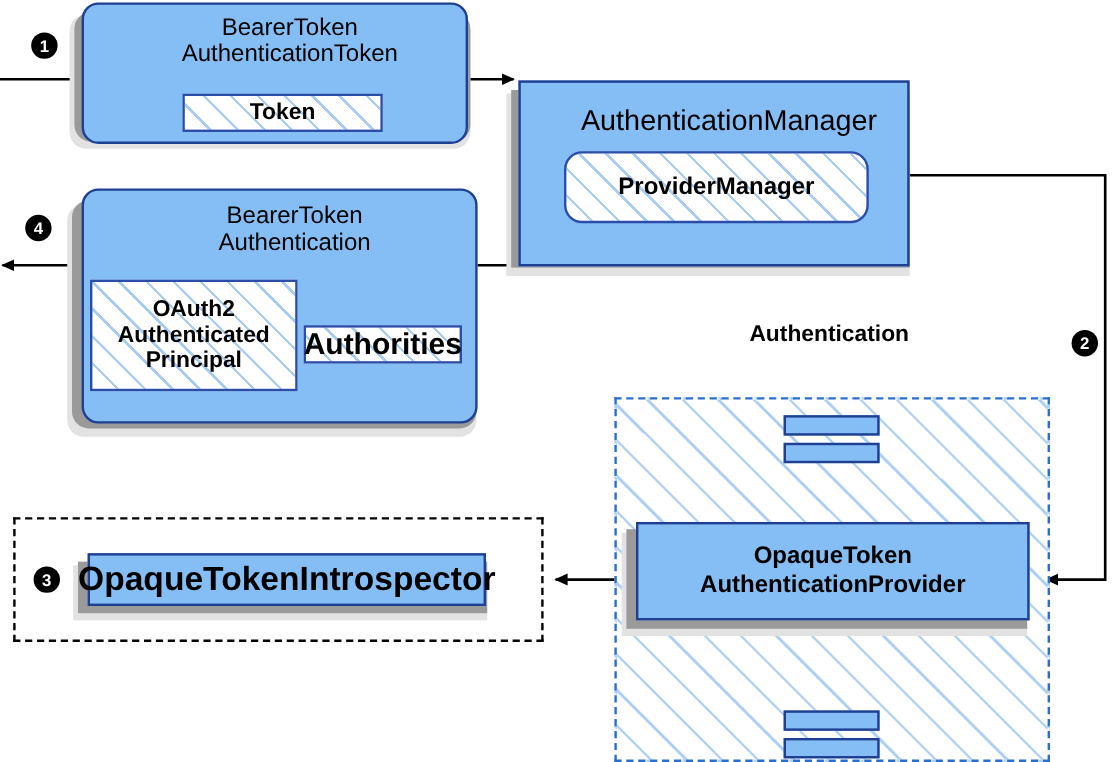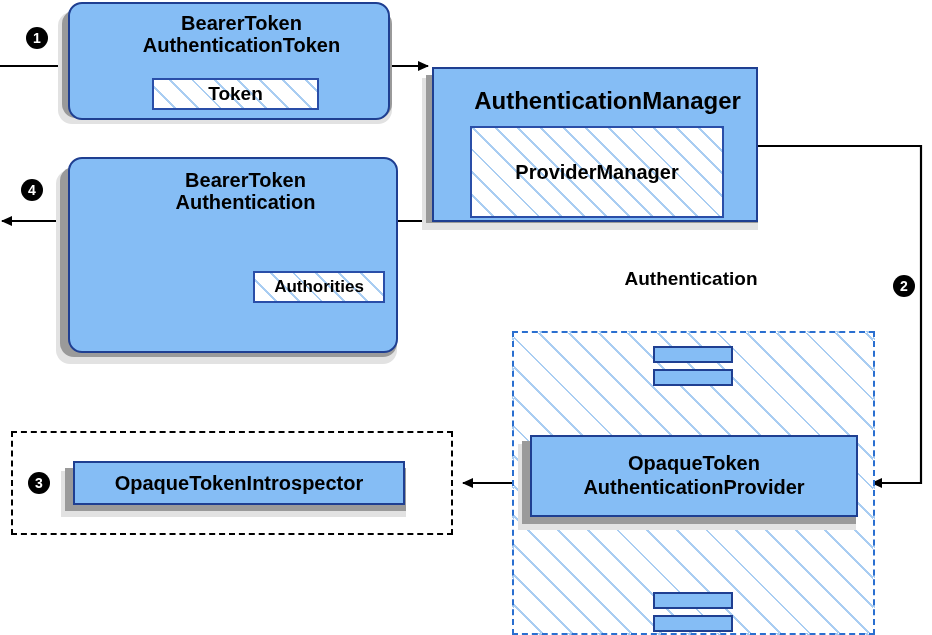--- a/index.html
+++ b/index.html
@@ -112,21 +112,21 @@
     display: flex;
     align-items: center;
     justify-content: center;
     line-height: 1;
   }
   .node-title {
     position: absolute;
     left: 0;
     right: 0;
     text-align: center;
-    font-weight: bold;
+    font-weight: normal;
     color: #000000;
     line-height: 1.1;
     padding-left: 25px;
   }
 </style>
 </head>
 <body>
 
 <div id="diagram">
 
@@ -201,21 +201,21 @@
     <div>
       <div>OpaqueToken</div>
       <div>AuthenticationProvider</div>
     </div>
   </div>
 
   <div class="dashgroup" style="left:11px; top:431px; width:442px; height:104px;"></div>
 
   <div class="shadow2" style="left:61px; top:471px; width:345px; height:46px;"></div>
   <div class="shadow" style="left:65px; top:468px; width:341px; height:43px;"></div>
-  <div class="bluebox" style="left:73px; top:461px; width:332px; height:44px; font-size:20px;">
+  <div class="bluebox" style="left:73px; top:461px; width:332px; height:44px; font-size:28px;">
     <span>OpaqueTokenIntrospector</span>
   </div>
 
   <div class="shadow2 rounded" style="left:58px; top:12px; width:334px; height:112px;"></div>
   <div class="shadow rounded" style="left:62px; top:10px; width:330px; height:108px;"></div>
   <div class="bluebox rounded" style="left:68px; top:2px; width:322px; height:118px; display:block;">
     <div class="node-title" style="top:8px; font-size:20px;">
       <div>BearerToken</div>
       <div>AuthenticationToken</div>
     </div>
@@ -223,33 +223,40 @@
       <span>Token</span>
     </div>
   </div>
 
   <div class="shadow2" style="left:422px; top:78px; width:336px; height:152px;"></div>
   <div class="shadow" style="left:426px; top:75px; width:332px; height:148px;"></div>
   <div class="bluebox" style="left:432px; top:67px; width:326px; height:155px; display:block;">
     <div class="node-title" style="top:19px; font-size:24px;">
       <span>AuthenticationManager</span>
     </div>
-    <div class="hatchbox" style="left:36px; top:57px; width:254px; height:92px; font-size:20px;">
+    <div class="hatchbox" style="left:36px; top:57px; width:254px; height:60px; font-size:20px;border-radius:15px;">
       <span>ProviderManager</span>
     </div>
   </div>
 
   <div class="shadow2 rounded" style="left:56px; top:170px; width:341px; height:194px;"></div>
   <div class="shadow rounded" style="left:60px; top:167px; width:337px; height:190px;"></div>
   <div class="bluebox rounded" style="left:68px; top:157px; width:330px; height:196px; display:block;">
     <div class="node-title" style="top:10px; font-size:20px;">
       <div>BearerToken</div>
       <div>Authentication</div>
     </div>
-    <div class="hatchbox" style="left:183px; top:112px; width:132px; height:32px; font-size:17px;">
+    <div class="hatchbox" style="left:5px; top:74px; width:173px; height:93px; font-size:19px; line-height:1.14;">
+      <div>
+        <div>OAuth2</div>
+        <div>Authenticated</div>
+        <div>Principal</div>
+      </div>
+    </div>
+    <div class="hatchbox" style="left:183px; top:112px; width:132px; height:32px; font-size:25px;">
       <span>Authorities</span>
     </div>
   </div>
 
   <div class="step" style="left:26px; top:27px;">
     <span>1</span>
   </div>
   <div class="step" style="left:893px; top:275px;">
     <span>2</span>
   </div>

